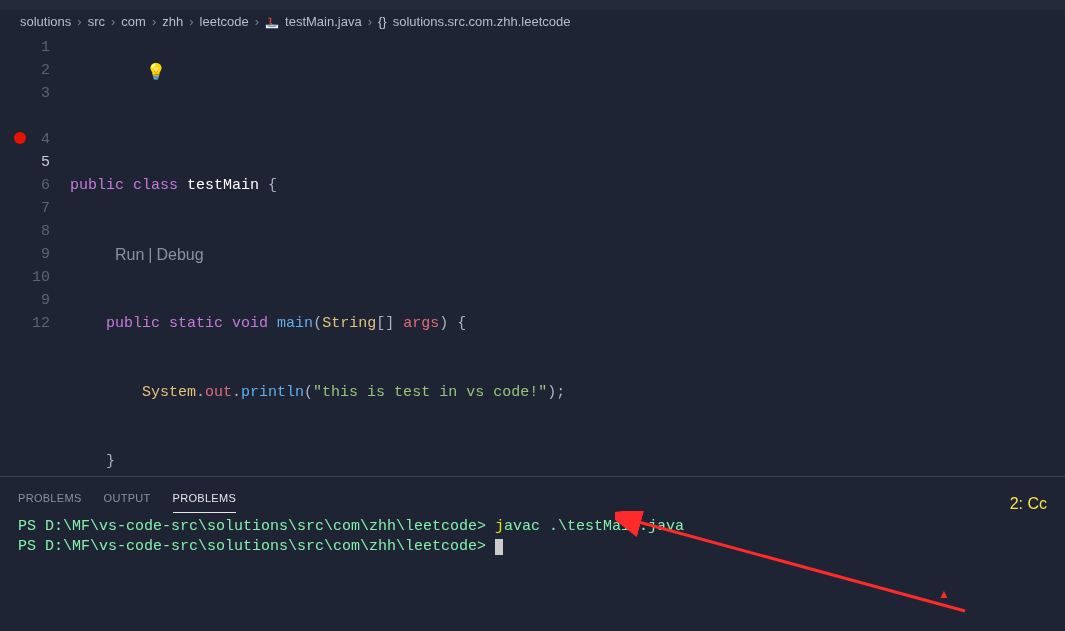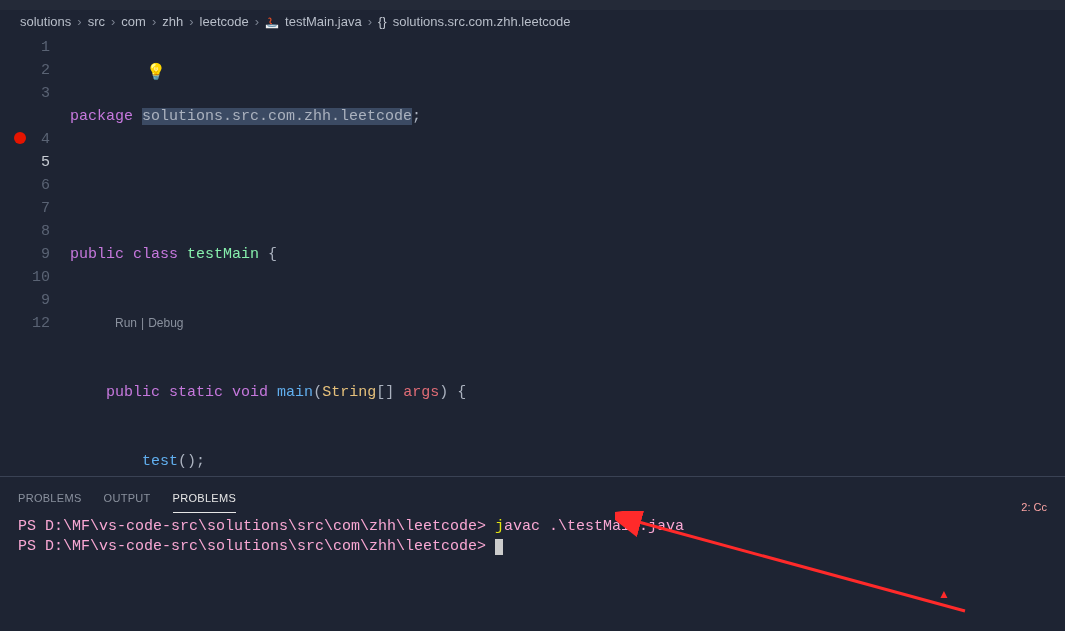--- a/index.html
+++ b/index.html
@@ -56,36 +56,36 @@
     top: 96px;
   }
   .code {
     position: relative;
     white-space: pre;
   }
   .code-line { height: 23px; }
   .kw { color: #c678dd; }
   .sel { background: #3b4a63; }
   .punc { color: #abb2bf; }
-  .cls { color: #86efac; }
+  .cls { color: #ffffff; }
   .fn { color: #61afef; }
   .type { color: #e5c07b; }
   .var { color: #e06c76; font-family: Liberation Mono, monospace; }
   .str { color: #98c379; }
   .op { color: #abb2bf; }
   .bulb {
     position: absolute;
     left: 76px;
     top: 26px;
     font-size: 16px;
   }
   .codelens {
     font-family: "Segoe UI", Tahoma, sans-serif;
     color: #8a919e;
-    font-size: 12px;
+    font-size: 16px;
     height: 23px;
     padding-left: 45px;
     display: flex;
     align-items: center;
     gap: 4px;
   }
   .codelens a { color: #8a919e; text-decoration: none; }
   .panel {
     position: absolute;
     bottom: 0;
@@ -108,29 +108,29 @@
   .panel-tab {
     color: #8a919e;
     padding: 8px 0;
     letter-spacing: 0.3px;
     cursor: pointer;
   }
   .panel-tab.active {
     color: #e6e6e6;
     border-bottom: 1px solid #e6e6e6;
   }
-  .panel-right { color: #fca5a5; font-size: 11px; }
+  .panel-right { color: #fde047; font-size: 16px; }
   .terminal {
     font-family: Consolas, "Courier New", monospace;
     font-size: 15px;
     padding: 4px 18px;
     line-height: 20px;
   }
   .term-line { white-space: pre; }
-  .prompt { color: #f9a8d4; text-align: center; }
+  .prompt { color: #86efac; text-align: center; }
   .cmd-y { color: #e5e510; }
   .cursor {
     display: inline-block;
     width: 8px;
     height: 16px;
     background: #cccccc;
     vertical-align: text-bottom;
   }
   .arrow {
     position: absolute;
@@ -189,26 +189,24 @@
     <div class="line-num">7</div>
     <div class="line-num">8</div>
     <div class="line-num">9</div>
     <div class="line-num">10</div>
     <div class="line-num">9</div>
     <div class="line-num">12</div>
   </div>
 
   <div class="code">
     <span class="bulb">💡</span>
-    <div class="code-line"><span class="kw">package</span> <span class="sel" style="color:#abb2bf">solutions.src.com.zhh.leetcode</span><span class="punc">;</span></div>
     <div class="code-line"></div>
     <div class="code-line"><span class="kw">public</span> <span class="kw">class</span> <span class="cls">testMain</span> <span class="punc">{</span></div>
     <div class="codelens"><a>Run</a><span>|</span><a>Debug</a></div>
     <div class="code-line">    <span class="kw">public</span> <span class="kw">static</span> <span class="kw">void</span> <span class="fn">main</span><span class="punc">(</span><span class="type">String</span><span class="punc">[]</span> <span class="var">args</span><span class="punc">) {</span></div>
-    <div class="code-line">        <span class="fn">test</span><span class="punc">();</span></div>
     <div class="code-line">        <span class="type">System</span><span class="op">.</span><span class="var">out</span><span class="op">.</span><span class="fn">println</span><span class="punc">(</span><span class="str">"this is test in vs code!"</span><span class="punc">);</span></div>
     <div class="code-line">    <span class="punc">}</span></div>
     
     
     
     
     
   </div>
 </div>
 

